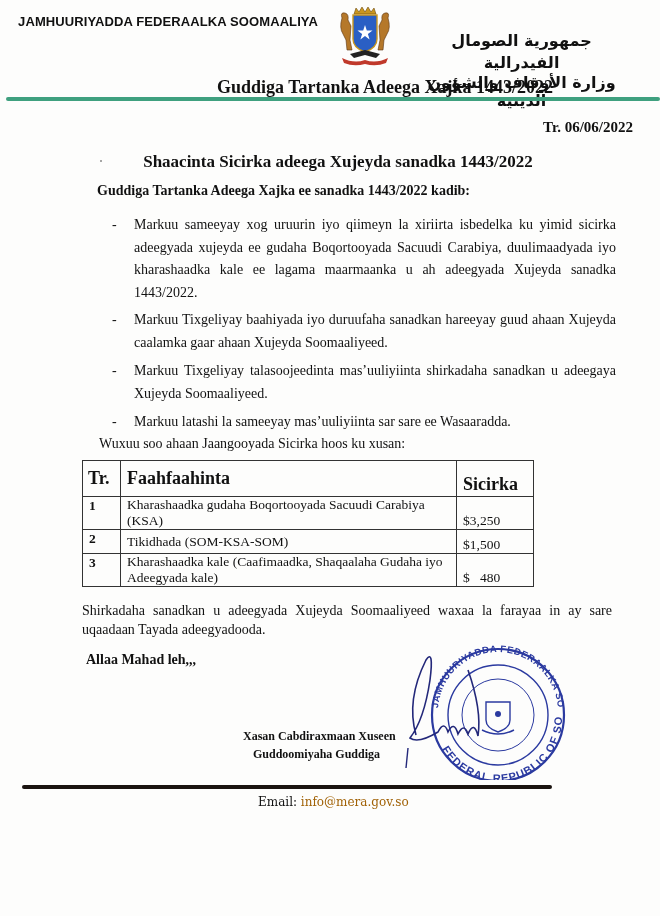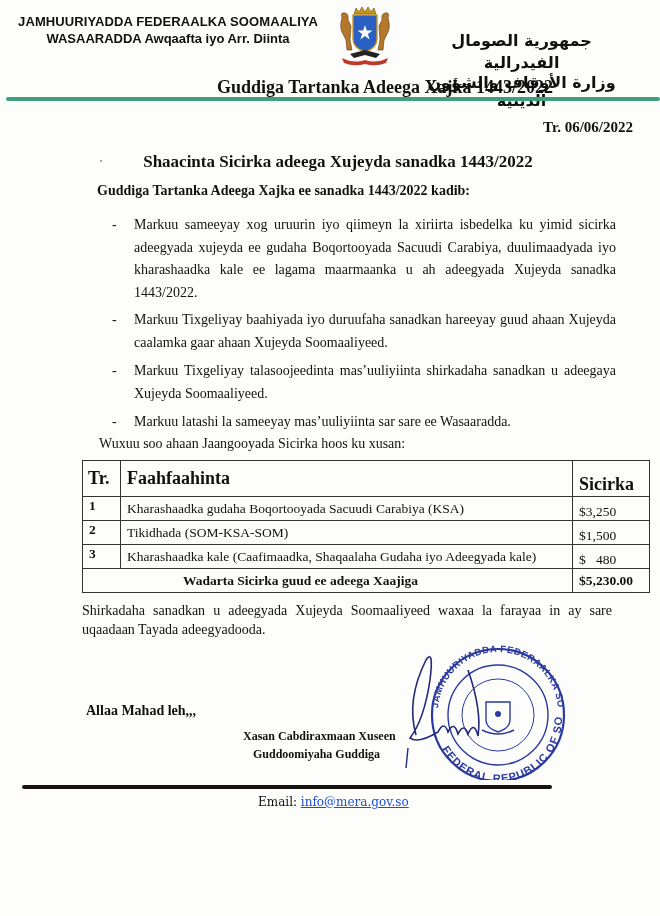--- a/index.html
+++ b/index.html
@@ -20,46 +20,45 @@
   .green-line { left: 6px; top: 97px; width: 654px; height: 4px; background: #3fa07f; border-radius: 2px; }
   .date { right: 27px; top: 119px; font-size: 15px; font-weight: bold; }
   .title { left: 0; width: 660px; top: 152px; text-align: center; font-size: 17px; font-weight: bold; padding-left: 8px; }
   .intro { left: 97px; top: 183px; font-size: 14px; font-weight: bold; }
   .bullets { left: 112px; top: 214px; width: 504px; font-size: 14px; line-height: 22.5px; }
   .bullet { display: flex; margin-bottom: 6px; }
   .bullet .dash { width: 22px; flex: none; }
   .bullet .txt { text-align: justify; flex: 1; }
   .bullet:nth-child(1) { margin-bottom: 5px; }
   .table-intro { left: 99px; top: 436px; font-size: 14px; }
-  table.prices { position: absolute; left: 82px; top: 460px; width: 568px; border-collapse: collapse; font-size: 13.5px; }
+  table.prices { position: absolute; left: 82px; top: 460px; width: 452px; border-collapse: collapse; font-size: 13.5px; }
   table.prices td, table.prices th { border: 1.3px solid #333; padding: 0 6px; text-align: left; }
   table.prices th { font-size: 18px; font-weight: bold; height: 34px; }
   table.prices th.c1 { width: 26px; padding-left: 5px; }
   table.prices th.c3 { width: 64px; vertical-align: bottom; padding-bottom: 1px; }
   table.prices td { height: 22px; }
   table.prices td.num { font-weight: bold; vertical-align: top; padding-top: 1px; }
   table.prices td.price { vertical-align: bottom; }
   table.prices tr.total td { font-weight: bold; height: 23px; }
   table.prices tr.total td.tlabel { text-align: center; padding-right: 60px; }
   .closing { left: 82px; top: 601px; width: 530px; font-size: 14px; line-height: 19px; text-align: justify; }
-  .thanks { left: 86px; top: 703px; font-size: 14px; font-weight: bold; }
+  .thanks { left: 86px; top: 652px; font-size: 14px; font-weight: bold; }
   .signer { left: 243px; top: 727px; font-size: 12px; font-weight: bold; line-height: 18px; }
   .signer .l2 { padding-left: 10px; }
   .stamp { left: 398px; top: 640px; width: 180px; height: 140px; }
   .black-line { left: 22px; top: 785px; width: 530px; height: 4px; background: #1a1410; border-radius: 2px; }
   .email { left: 258px; top: 795px; font-size: 12px; font-family: "DejaVu Serif", serif; }
-  .email a { color: #1d4ed8; text-decoration: underline; }
+  .email a { color: #a16207; }
   .dot { width: 2px; height: 2px; background: #888; border-radius: 1px; }
 </style>
 </head>
 <body>
 
 <div class="abs hdr-left">
   <div>JAMHUURIYADDA FEDERAALKA SOOMAALIYA</div>
-  <div>WASAARADDA Awqaafta iyo Arr.  Diinta</div>
 </div>
 
 <div class="abs emblem">
   <svg width="58" height="62" viewBox="0 0 58 62">
 
     <path d="M18 8 L20 2 L23 6 L26 1 L29 6 L32 1 L35 6 L38 2 L40 8 Z" fill="#c9961f" stroke="#6b4a10" stroke-width="0.6"></path>
 
     <path d="M17 9 H41 V33 Q41 42 29 46 Q17 42 17 33 Z" fill="#2a5fc4" stroke="#c9961f" stroke-width="1.4"></path>
     <polygon points="29,19 30.8,24.5 36.5,24.5 31.9,27.9 33.6,33.4 29,30 24.4,33.4 26.1,27.9 21.5,24.5 27.2,24.5" fill="#ffffff"></polygon>
 
@@ -123,24 +122,20 @@
     <tr>
       <td class="num">2</td>
       <td>Tikidhada (SOM-KSA-SOM)</td>
       <td class="price">$1,500</td>
     </tr>
     <tr>
       <td class="num">3</td>
       <td>Kharashaadka kale (Caafimaadka, Shaqaalaha Gudaha iyo Adeegyada kale)</td>
       <td class="price" style="white-space:pre">$   480</td>
     </tr>
-    <tr class="total">
-      <td class="tlabel" colspan="2">Wadarta Sicirka guud ee adeega Xaajiga</td>
-      <td>$5,230.00</td>
-    </tr>
   </tbody>
 </table>
 
 <div class="abs closing">Shirkadaha sanadkan u adeegyada Xujeyda Soomaaliyeed waxaa la farayaa in ay sare uqaadaan Tayada adeegyadooda.</div>
 <div class="abs thanks">Allaa Mahad leh,,,</div>
 
 <div class="abs stamp">
   <svg width="180" height="140" viewBox="0 0 180 140">
     <defs>
       <path id="arcTop" d="M40 72 A60 60 0 0 1 160 72"></path>

